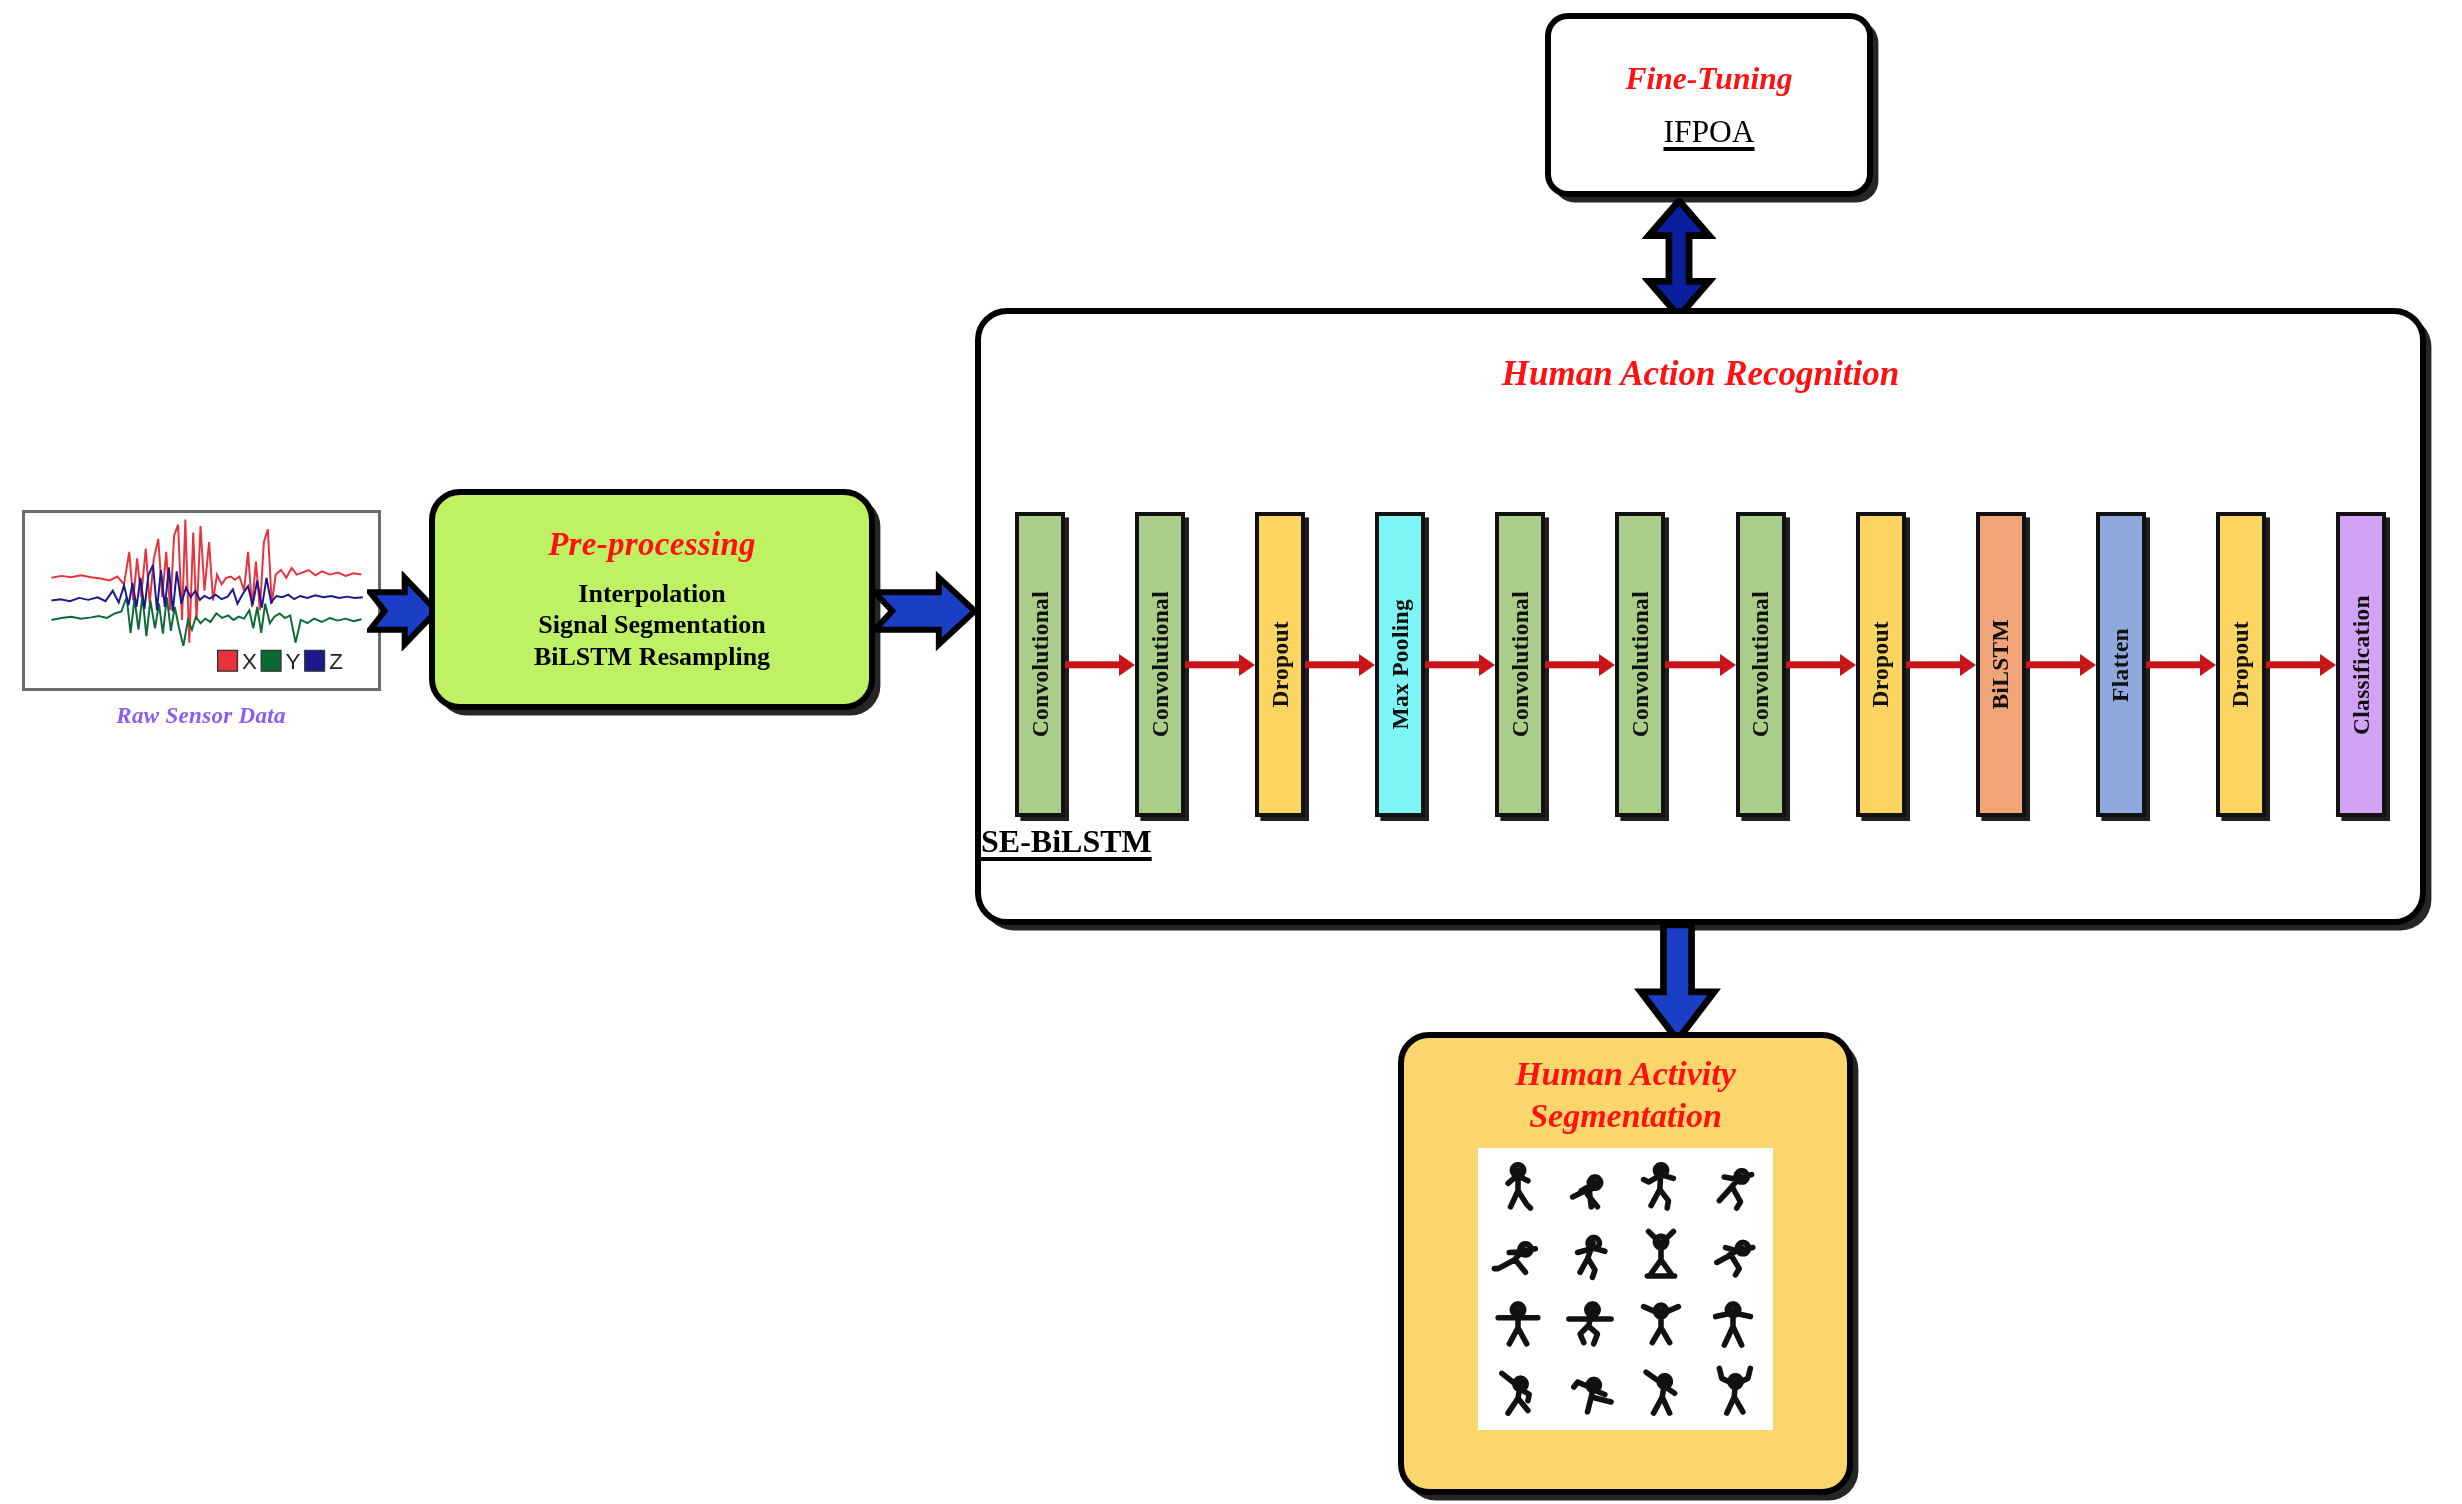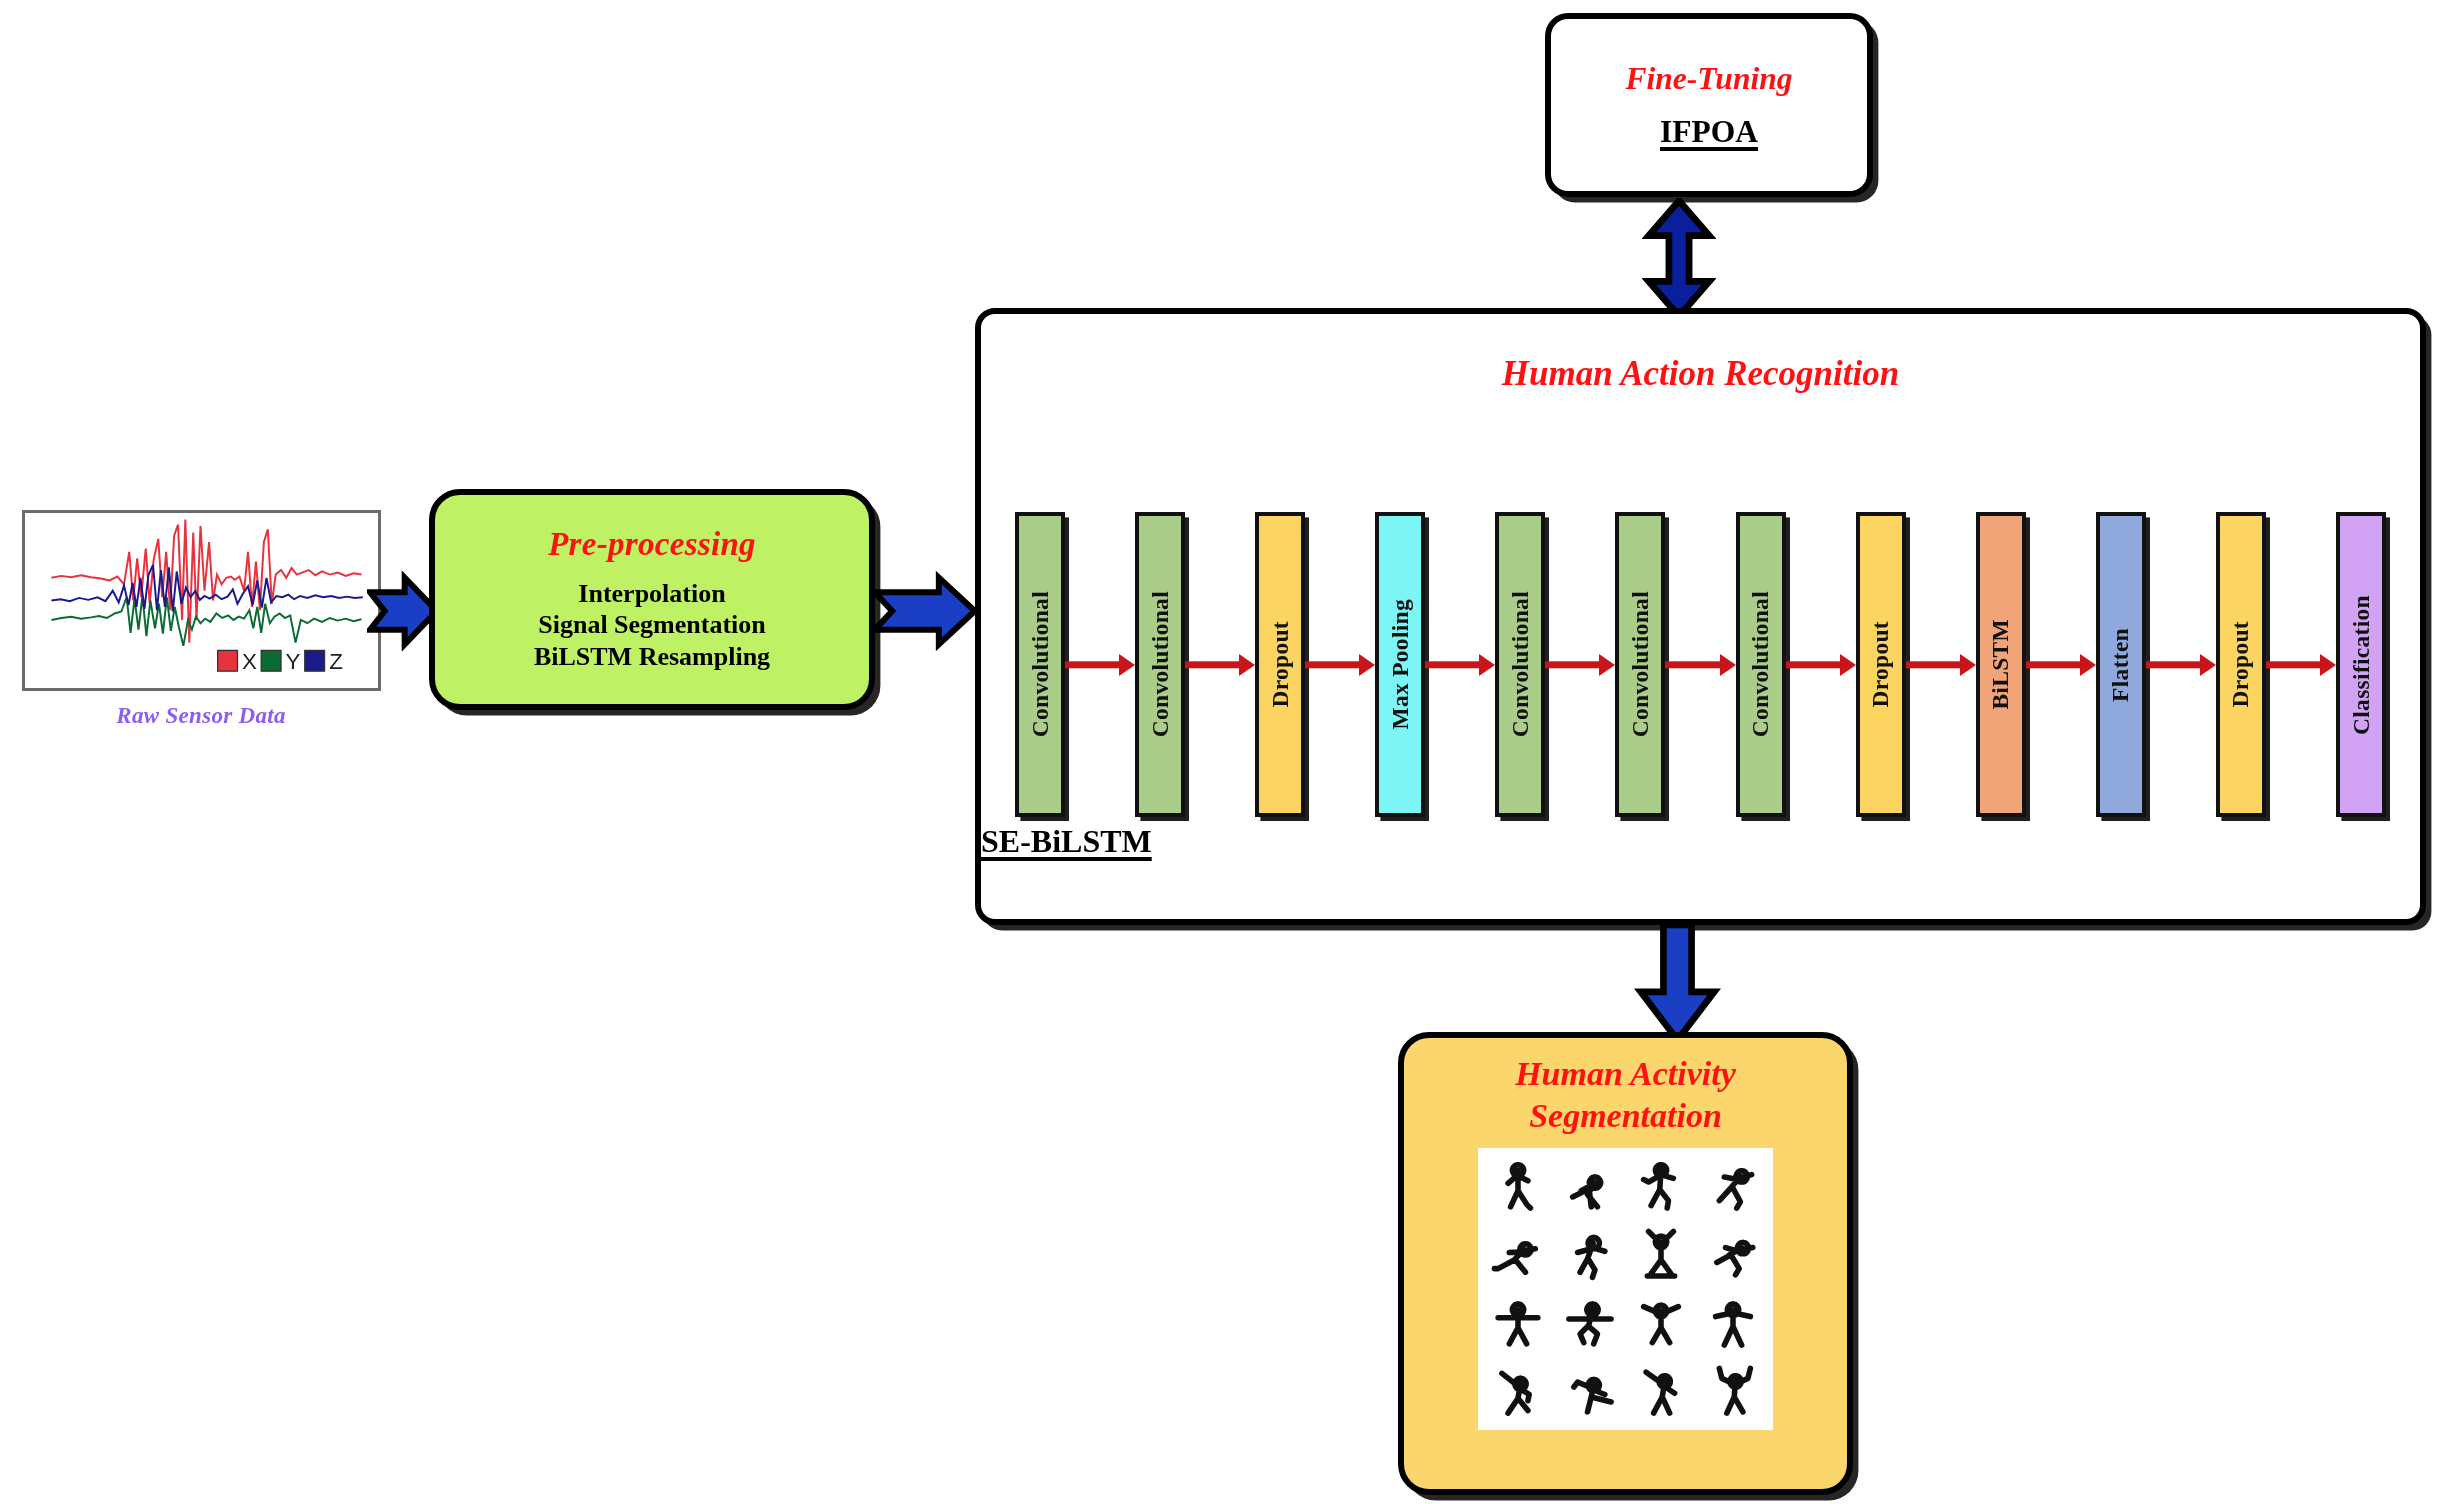--- a/index.html
+++ b/index.html
@@ -45,28 +45,28 @@
   
   #finetune-box{
     left:1545px;top:13.4px;width:328px;height:184px;background:#ffffff;
     display:flex;flex-direction:column;align-items:center;justify-content:center;
     border-radius:23px;
   }
   #finetune-title{
     color:#ff1111;font-style:italic;font-weight:bold;font-size:31.5px;margin-bottom:17.4px;
   }
   #finetune-algo{
-    color:#000000;font-weight:bold;font-size:31.5px;
+    color:#000000;font-weight:normal;font-size:31.5px;
     text-decoration:underline;text-decoration-thickness:4px;text-underline-offset:4.7px;text-align:center;
   }
 
   
   #har-container{
     left:975px;top:308px;width:1451px;height:617px;background:#ffffff;
-    border-radius:20px;
+    border-radius:32px;
   }
   #har-title{
     position:absolute;left:0;top:40px;width:100%;text-align:center;
     color:#ff1111;font-style:italic;font-weight:bold;font-size:35px;
   }
   #se-bilstm-label{
     position:absolute;left:0;bottom:59px;width:100%;
     color:#000000;font-weight:bold;font-size:32px;
     text-decoration:underline;text-decoration-thickness:4px;text-underline-offset:5.4px;
   }

